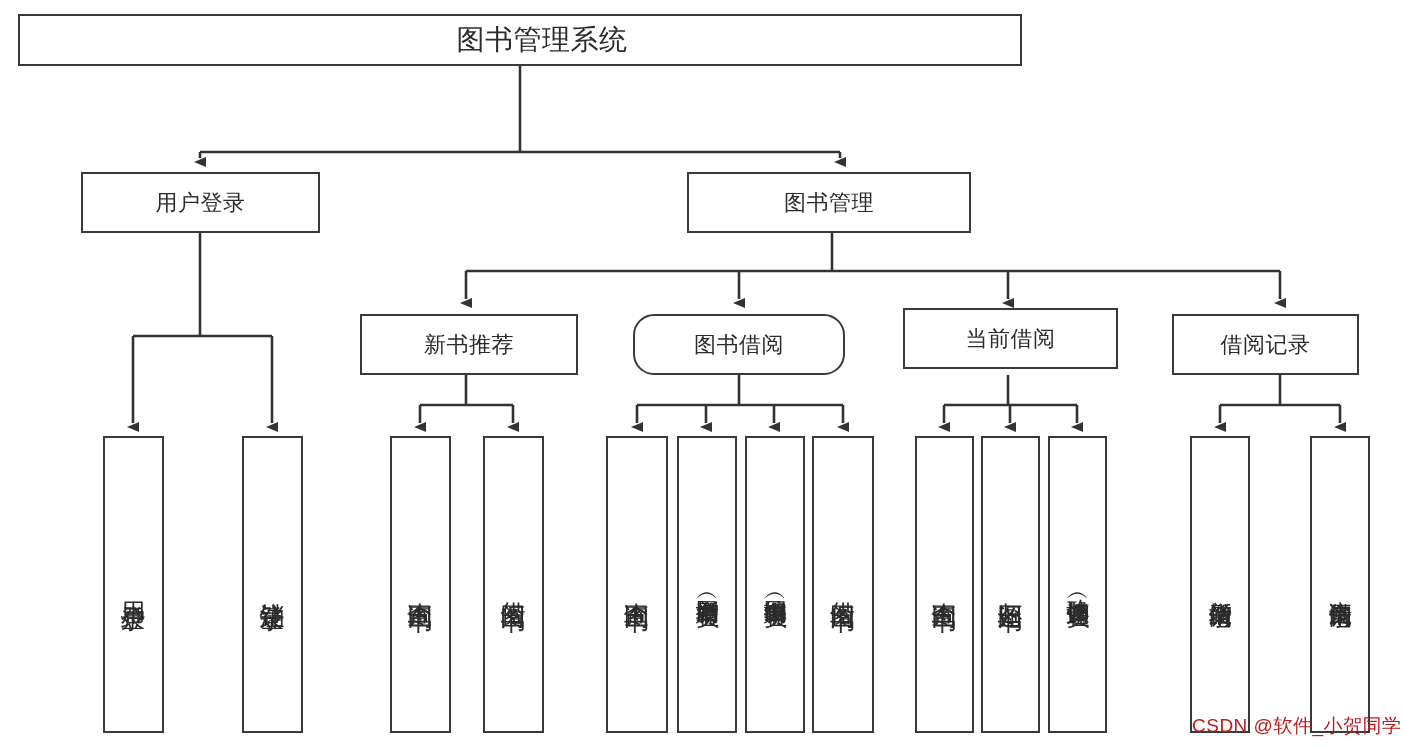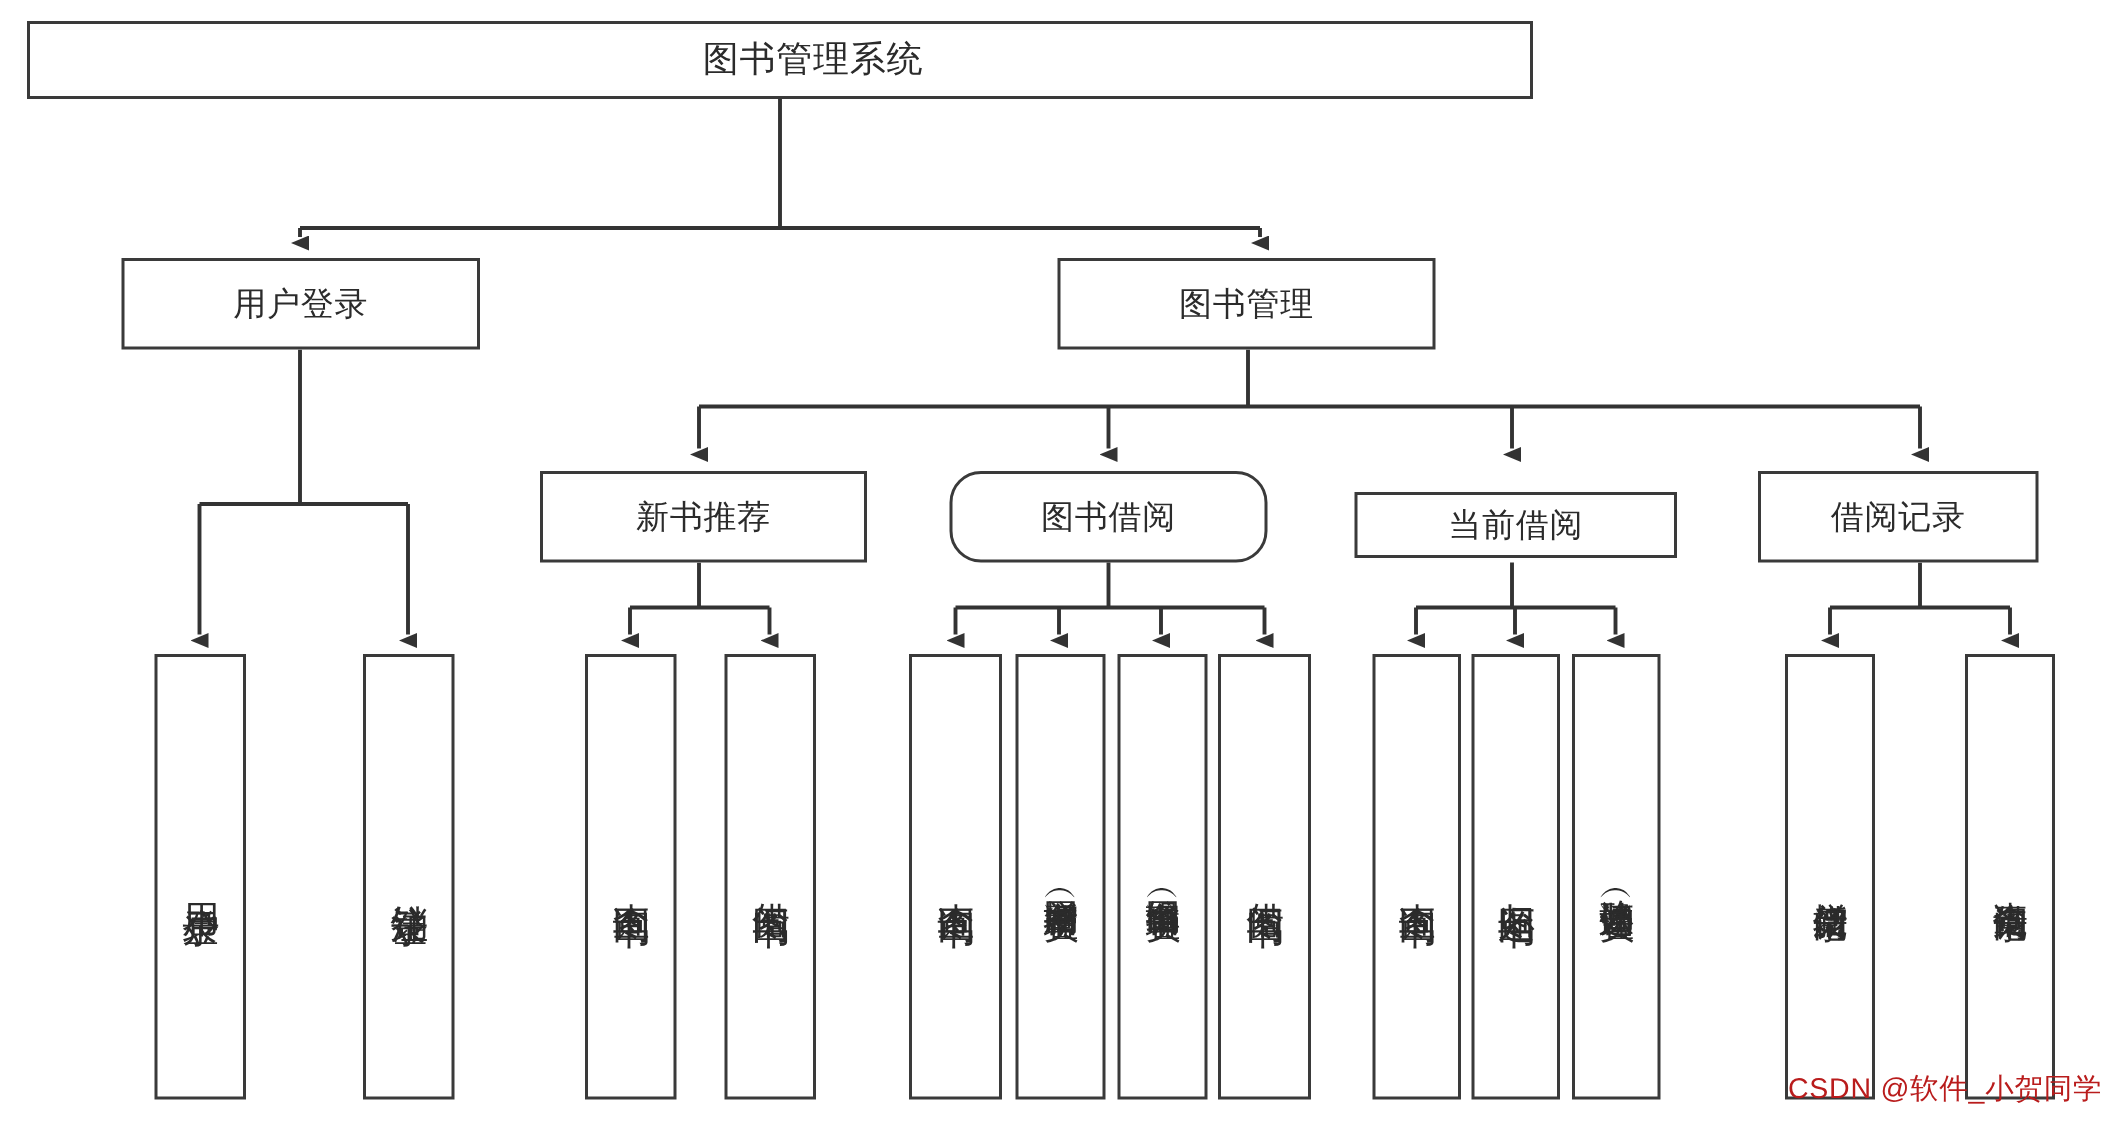--- a/index.html
+++ b/index.html
@@ -40,21 +40,21 @@
     text-align: center;
     line-height: 1.06;
     letter-spacing: 0.5px;
   }
   
   .node.horiz .label {
     font-size: 22px;
     white-space: nowrap;
   }
   .node.root .label {
-    font-size: 24px;
+    font-size: 28px;
     margin-left: 44px;
   }
   
   .node.vert {
     align-items: center;
     justify-content: center;
     padding-top: 2px;
   }
   .node.vert .label {
     writing-mode: vertical-rl;
@@ -131,31 +131,31 @@
     </g>
   </svg>
 
   <div class="node horiz root" style="left:18px; top:14px; width:1004px; height:52px;">
     <span class="label">图书管理系统</span>
   </div>
 
   <div class="node horiz" style="left:81px; top:172px; width:239px; height:61px;">
     <span class="label">用户登录</span>
   </div>
-  <div class="node horiz" style="left:705px; top:172px; width:252px; height:61px;">
+  <div class="node horiz" style="left:687px; top:172px; width:284px; height:61px;">
     <span class="label">图书管理</span>
   </div>
 
   <div class="node horiz" style="left:360px; top:314px; width:218px; height:61px;">
     <span class="label">新书推荐</span>
   </div>
   <div class="node horiz" style="left:633px; top:314px; width:212px; height:61px;border-radius:21px;">
     <span class="label">图书借阅</span>
   </div>
-  <div class="node horiz" style="left:903px; top:328px; width:215px; height:44px;">
+  <div class="node horiz" style="left:903px; top:308px; width:215px; height:61px;">
     <span class="label">当前借阅</span>
   </div>
   <div class="node horiz" style="left:1172px; top:314px; width:187px; height:61px;">
     <span class="label">借阅记录</span>
   </div>
 
   <div class="node vert" style="left:103px; top:436px; width:61px; height:297px;">
     <span class="label">用户登录</span>
   </div>
   <div class="node vert" style="left:242px; top:436px; width:61px; height:297px;">

